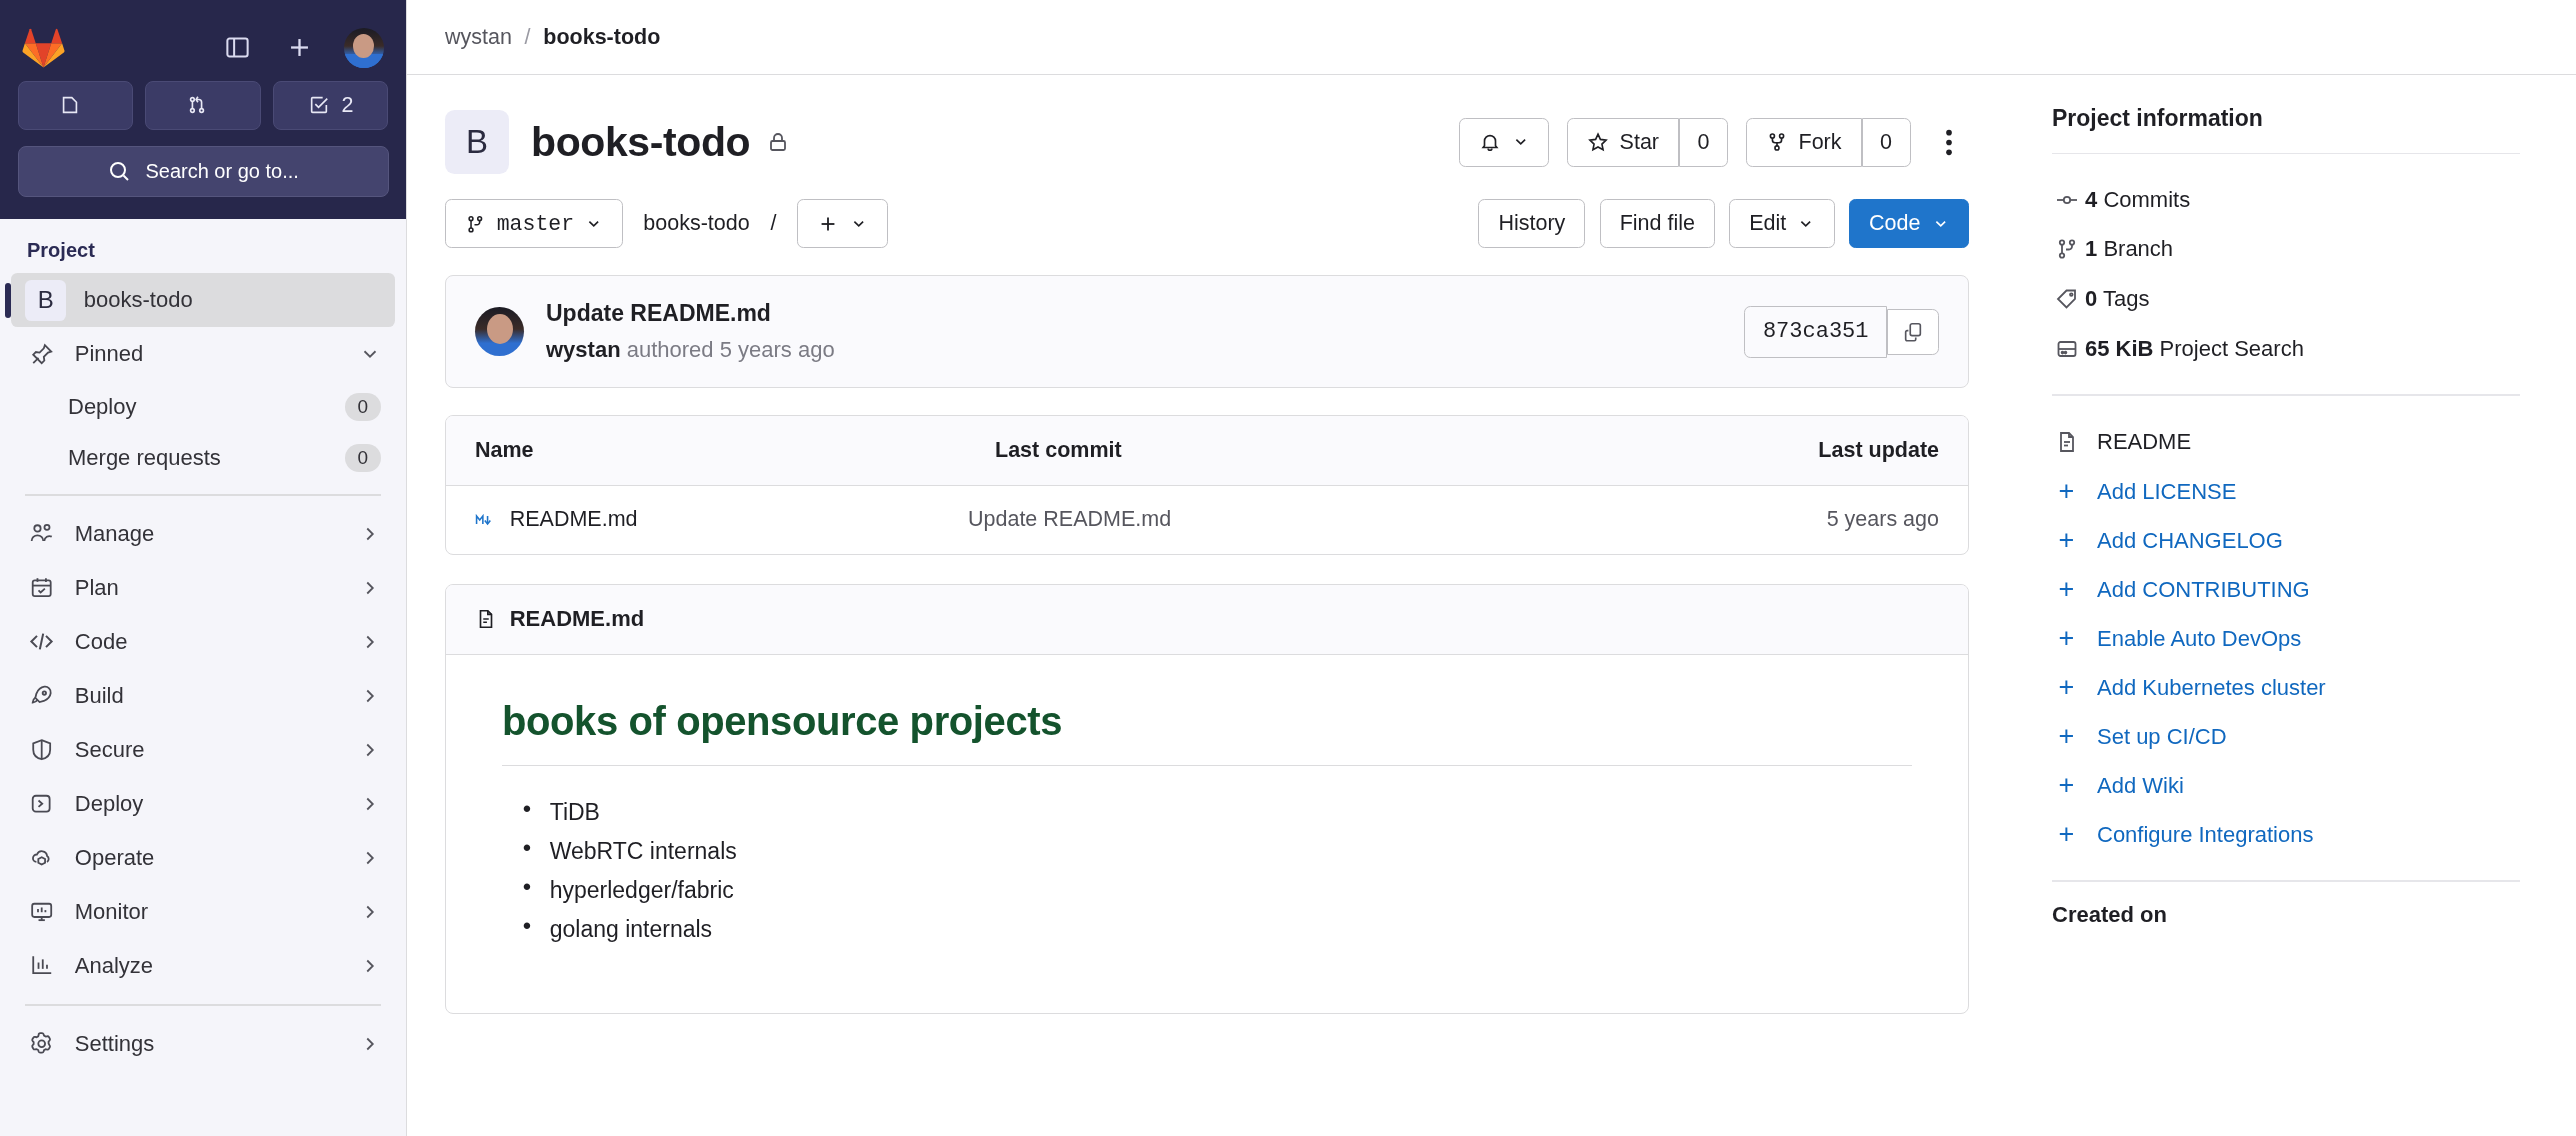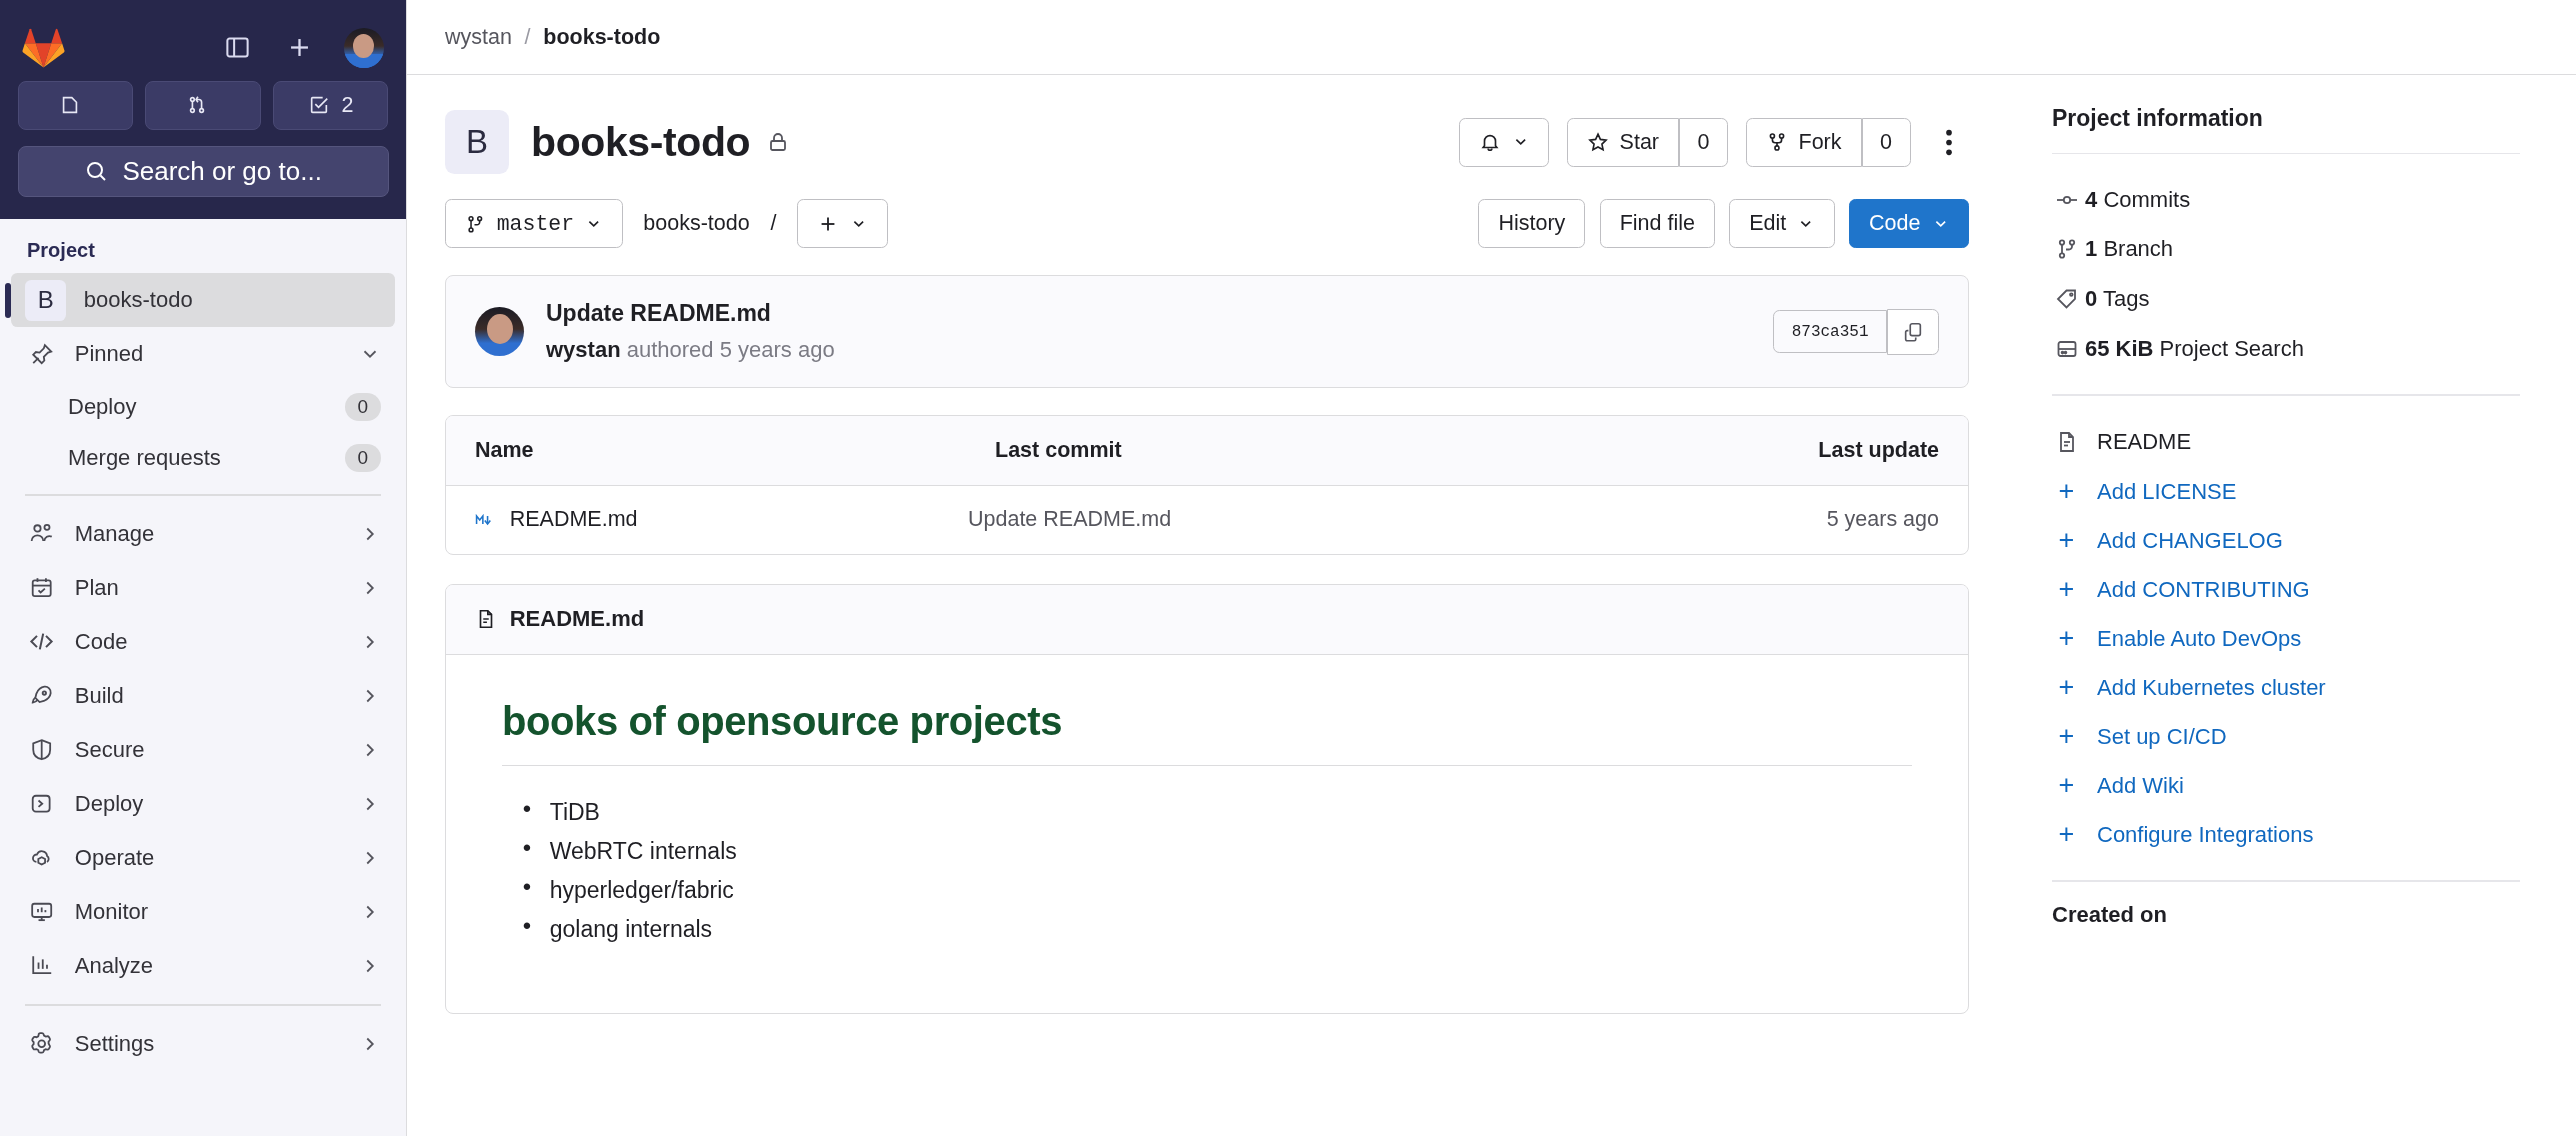--- a/index.html
+++ b/index.html
@@ -49,21 +49,21 @@
   .count-pill {
     flex: 1; height: 49px; background: #3b3b66;
     border: 1.6px solid #4a4a75; border-radius: 8px;
     display: flex; align-items: center; justify-content: center; gap: 11px;
     color: #e8e8f5; font-size: 21.5px;
   }
   .search-box {
     margin-top: 16px; height: 51px;
     background: #44446e; border: 1.6px solid #55557d; border-radius: 8px;
     display: flex; align-items: center; justify-content: center; gap: 14.3px;
-    color: #ffffff; font-size: 26px;
+    color: #ffffff; font-size: 20px;
   }
   .sb-scroll { flex: 1; overflow: hidden; padding: 0 0 8px 0; }
   .sb-section-title {
     font-size: 20px; font-weight: bold; color: #2b2b54;
     padding: 20.7px 27px 11px 27px;
   }
   .nav-item {
     display: flex; align-items: center; gap: 17.5px;
     height: 54px; margin: 0 11px; padding: 0 14.3px;
     border-radius: 6.4px; color: #333238; font-size: 22px;
@@ -156,22 +156,22 @@
   .commit-avatar::after {
     content:''; position:absolute; left:12px; top:7.2px; width:26px; height:30px;
     border-radius:50%; background:#c99a84;
   }
   .commit-meta { margin-left: 22px; }
   .commit-title { font-size: 23px; font-weight: bold; color:#1f1f24; margin-bottom: 9.5px; }
   .commit-sub { font-size: 22px; color:#7b7b84; }
   .commit-sub b { color:#1f1f24; font-weight: bold; }
   .sha-box { margin-left:auto; display:flex; align-items:center; }
   .sha {
-    height: 43px; border:1.6px solid #bfbfc3; border-right-width:0.8px; border-radius: 6.4px 0 0 6.4px;
-    display:flex; align-items:center; padding:0 17.5px; font-size:16px; color:#1f1f24; background:#fafafd;
+    height: 52px; border:1.6px solid #bfbfc3; border-right-width:0.8px; border-radius: 6.4px 0 0 6.4px;
+    display:flex; align-items:center; padding:0 17.5px; font-size:22px; color:#1f1f24; background:#fafafd;
   }
   .sha-copy {
     height: 46px; width: 52px; border:1.6px solid #bfbfc3; border-left-width:0.8px; border-radius: 0 6.4px 6.4px 0;
     background:#fff; display:flex; align-items:center; justify-content:center; color:#56565e;
   }
 
   .files { margin-bottom: 29px; overflow: hidden; }
   .files-head {
     display:flex; align-items:center; height: 70px; background:#fafafd;
     border-bottom: 1.6px solid #dcdcde; padding: 0 29px;

